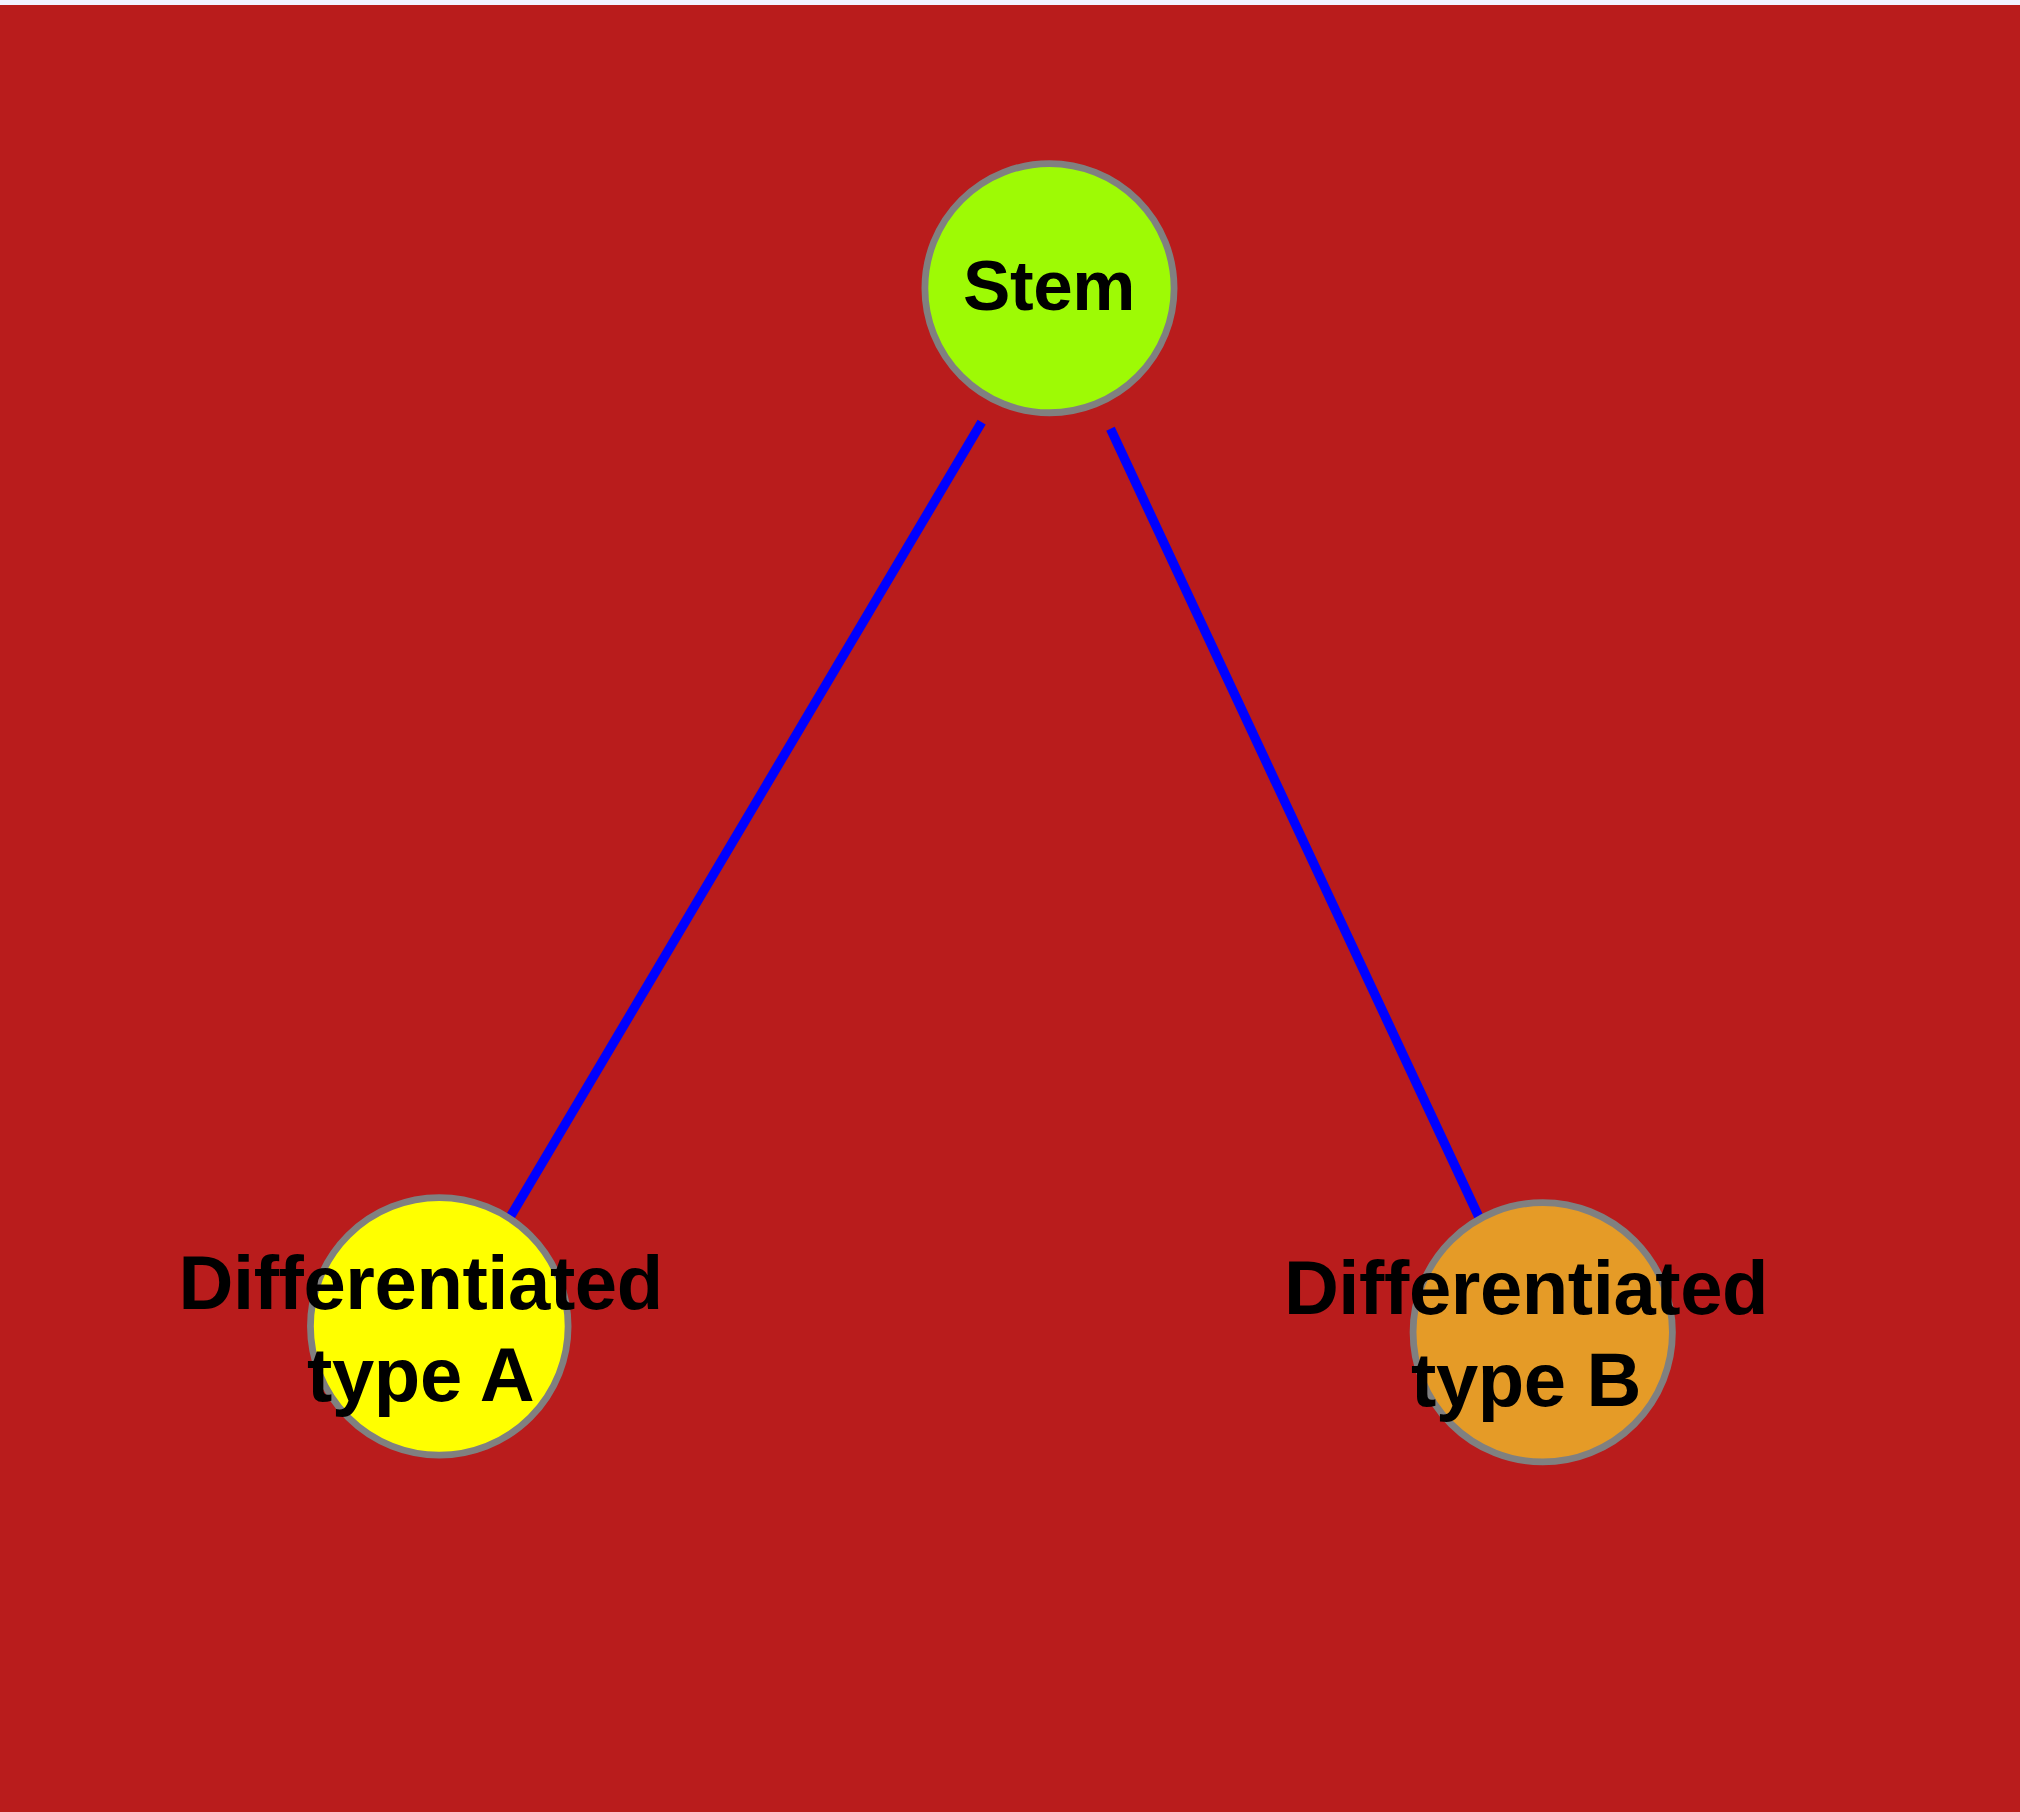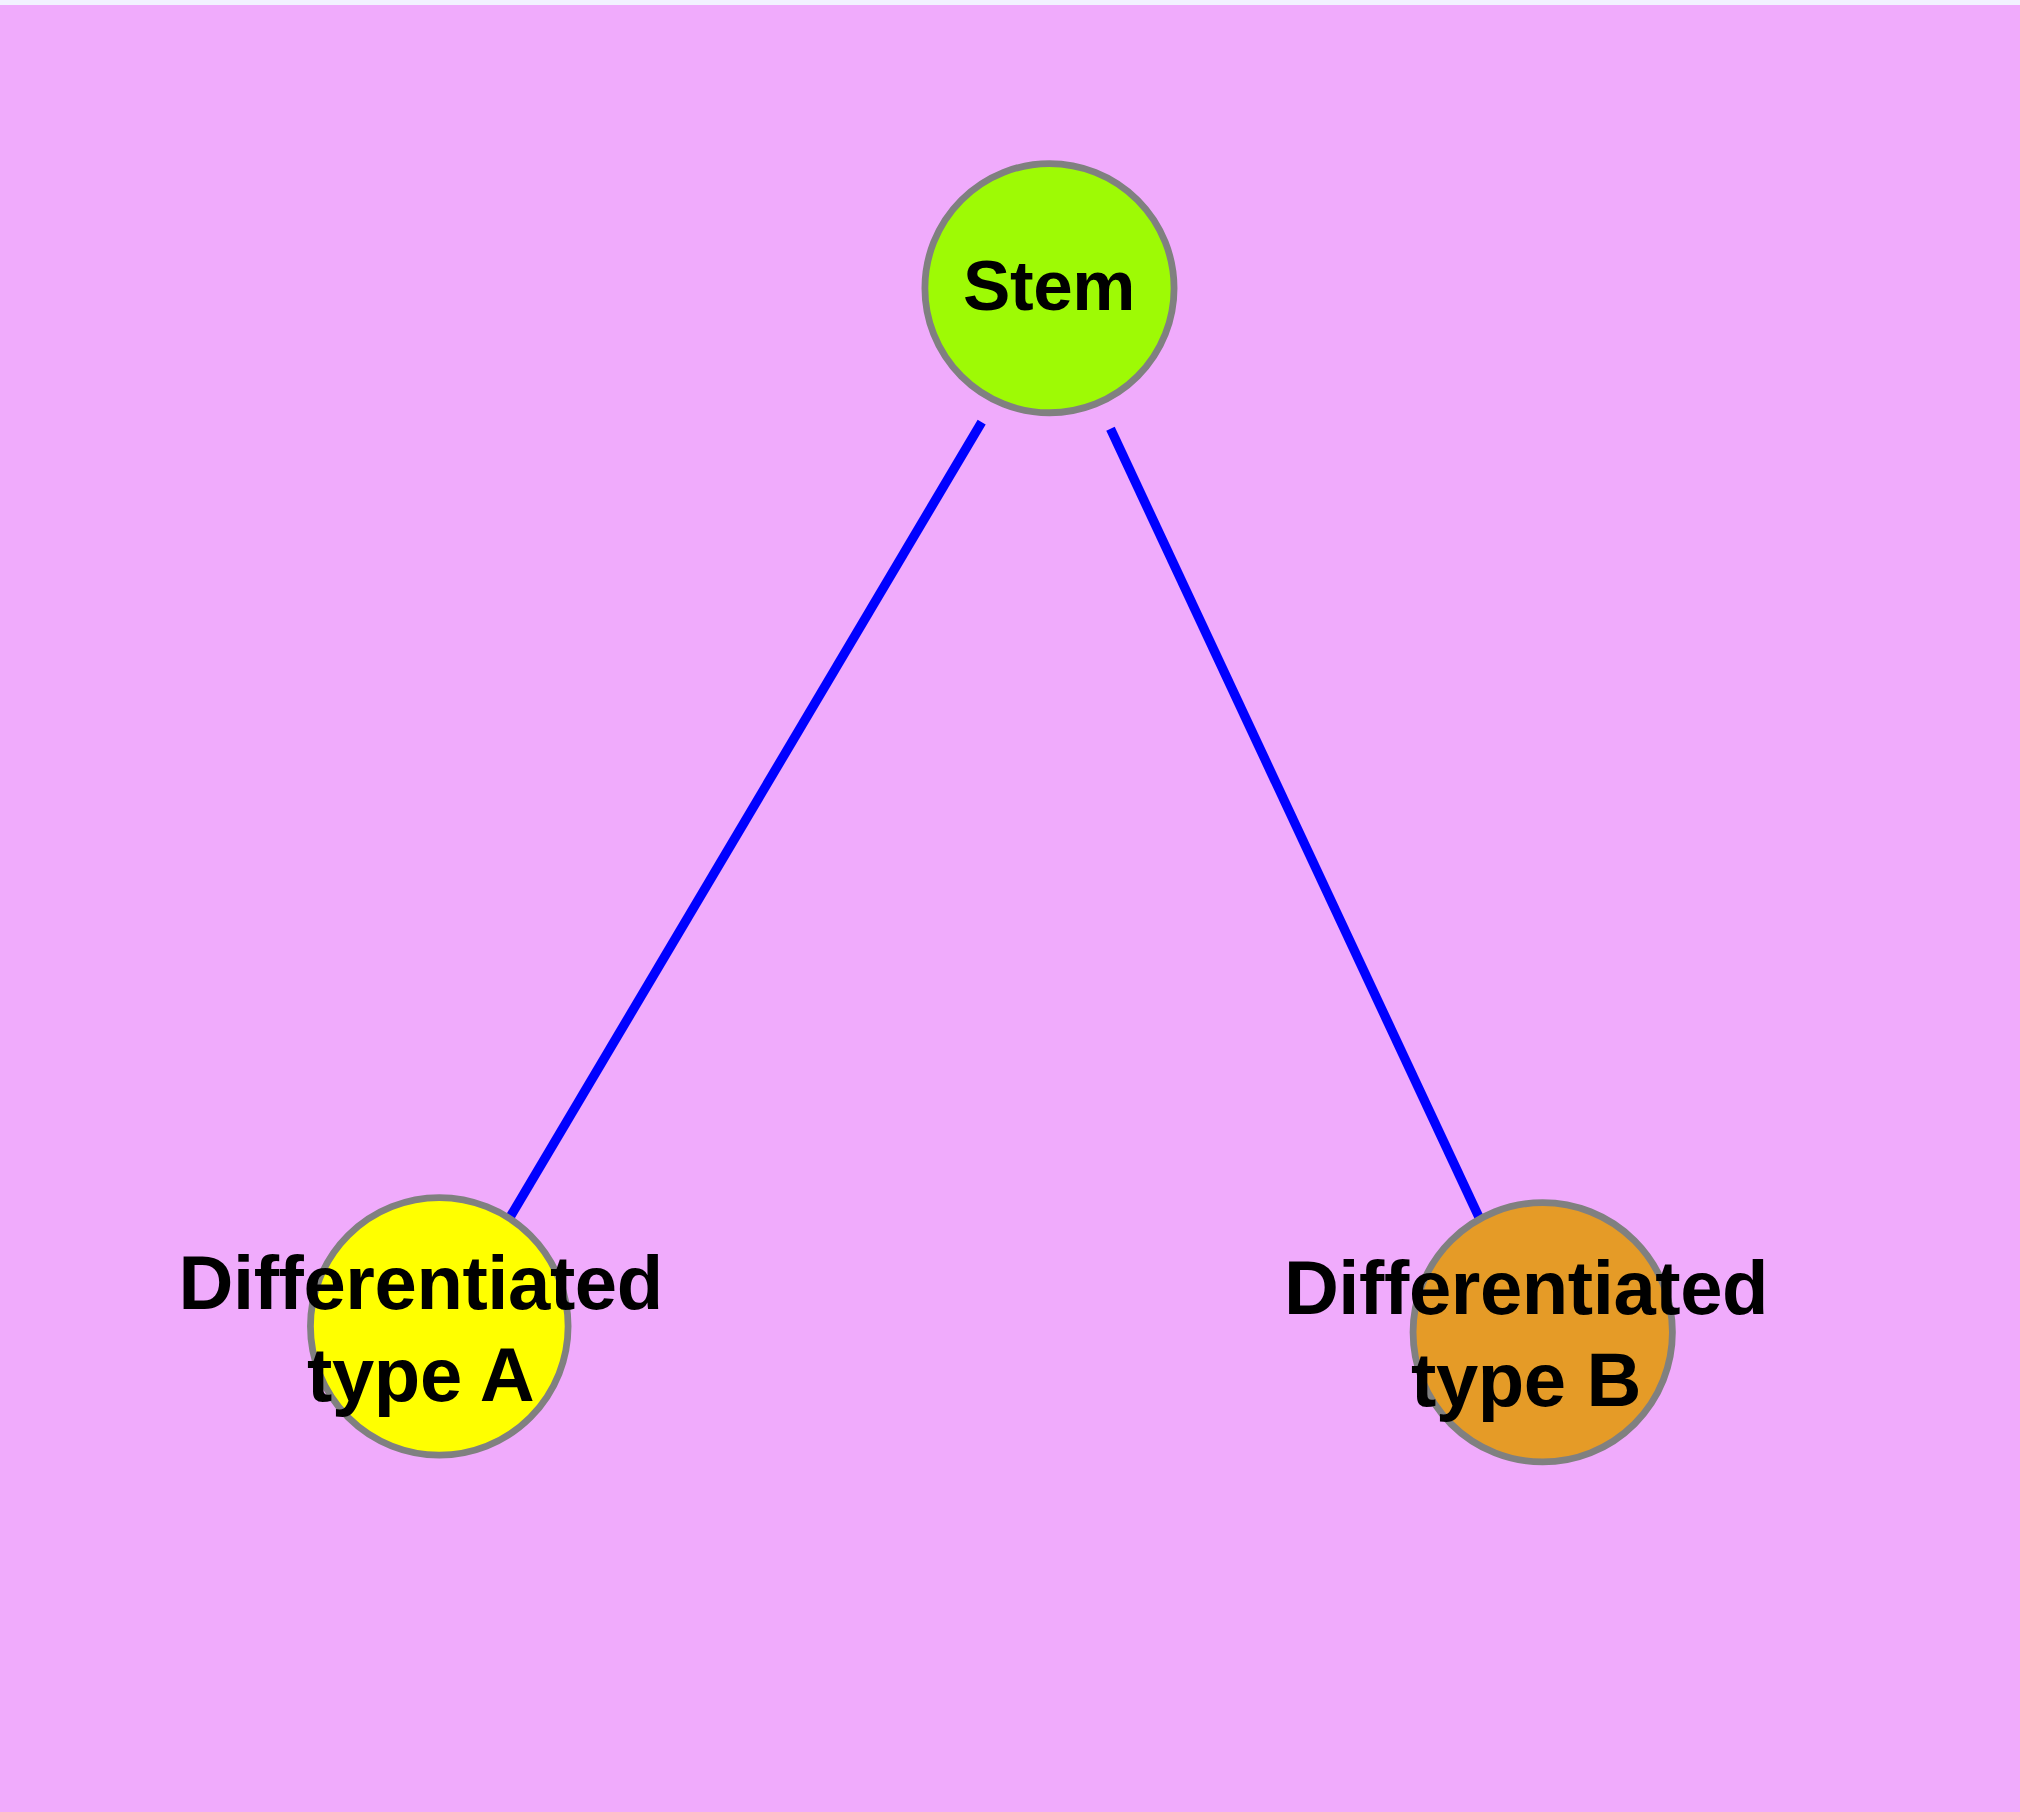--- a/index.html
+++ b/index.html
@@ -4,21 +4,21 @@
 <style>
   html, body {
     margin: 0;
     padding: 0;
     background: #ffffff;
   }
   #canvas {
     position: relative;
     width: 2021px;
     height: 1812px;
-    background: #f0abfc;
+    background: #b91c1c;
     overflow: hidden;
     font-family: "Liberation Sans", sans-serif;
   }
   #top-strip {
     position: absolute;
     left: 0;
     top: 0;
     width: 2021px;
     height: 5.1px;
     background: #f2f2ff;

